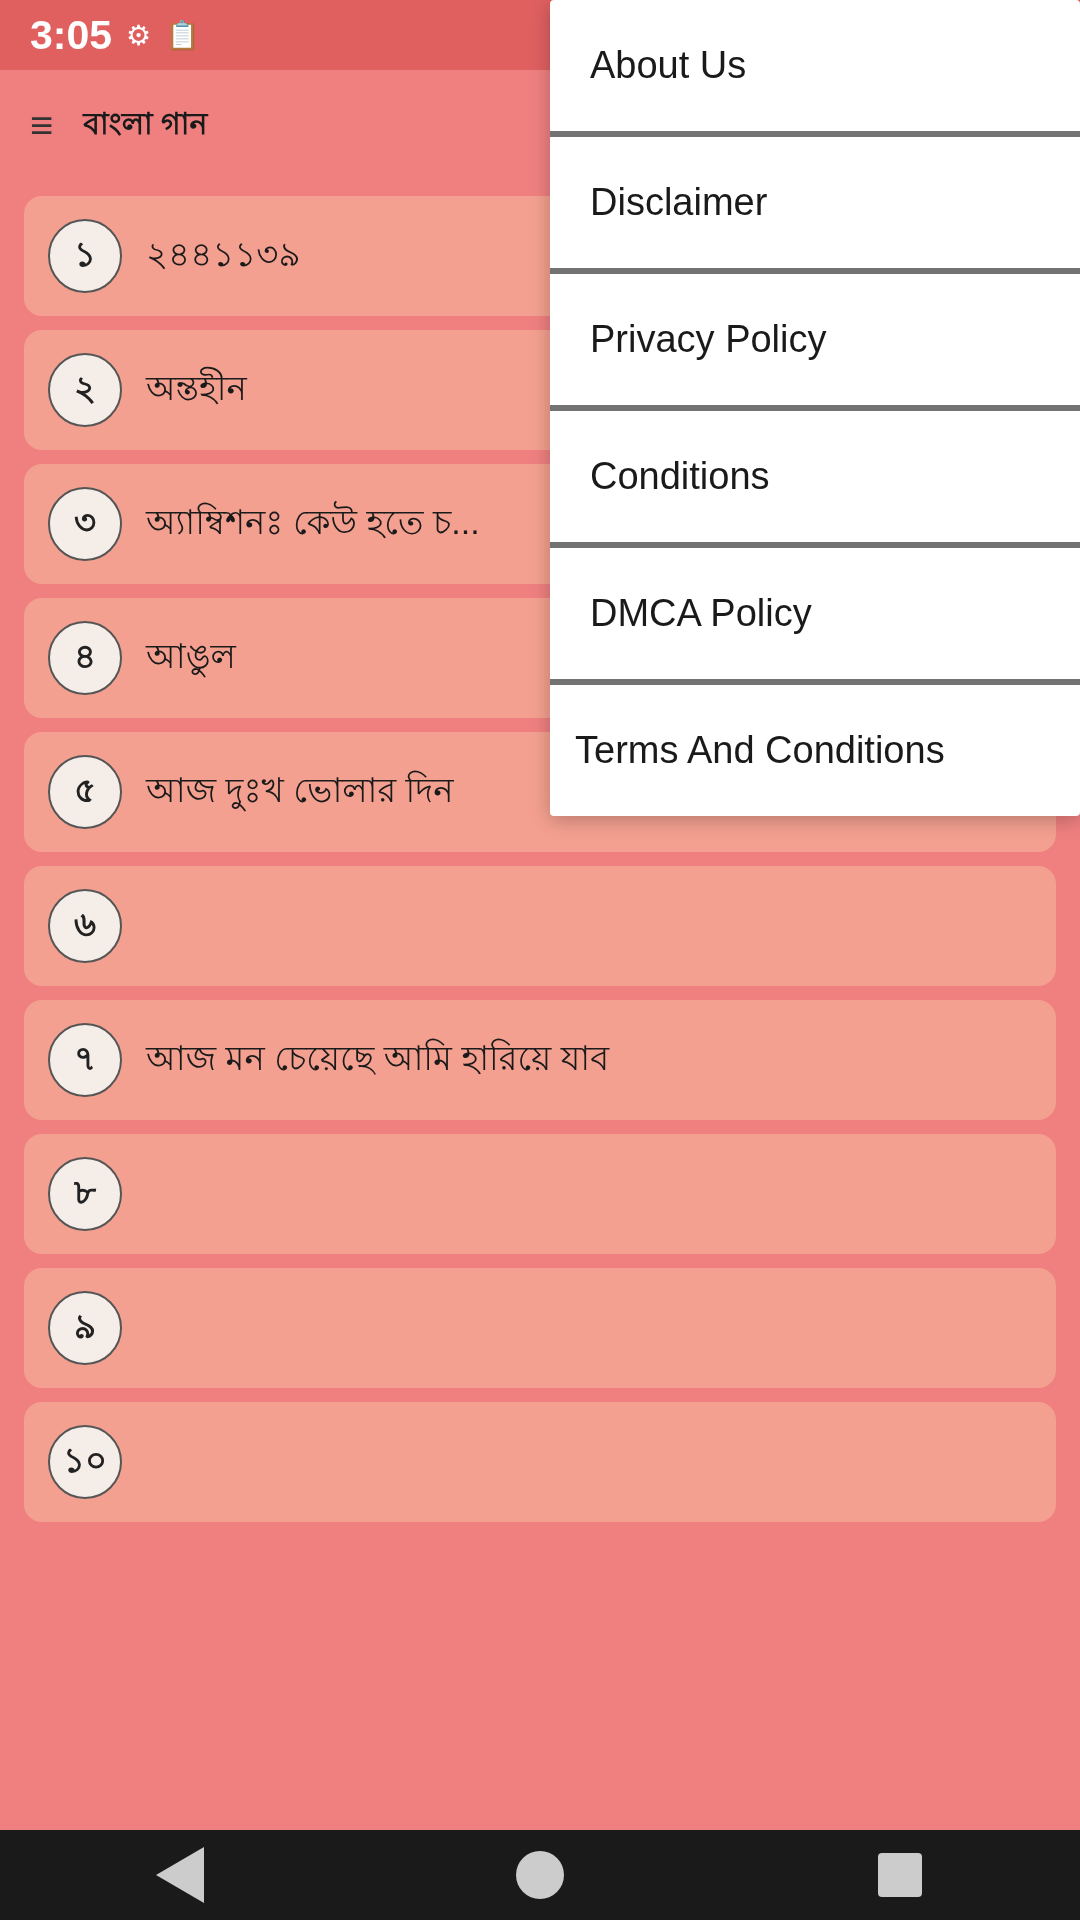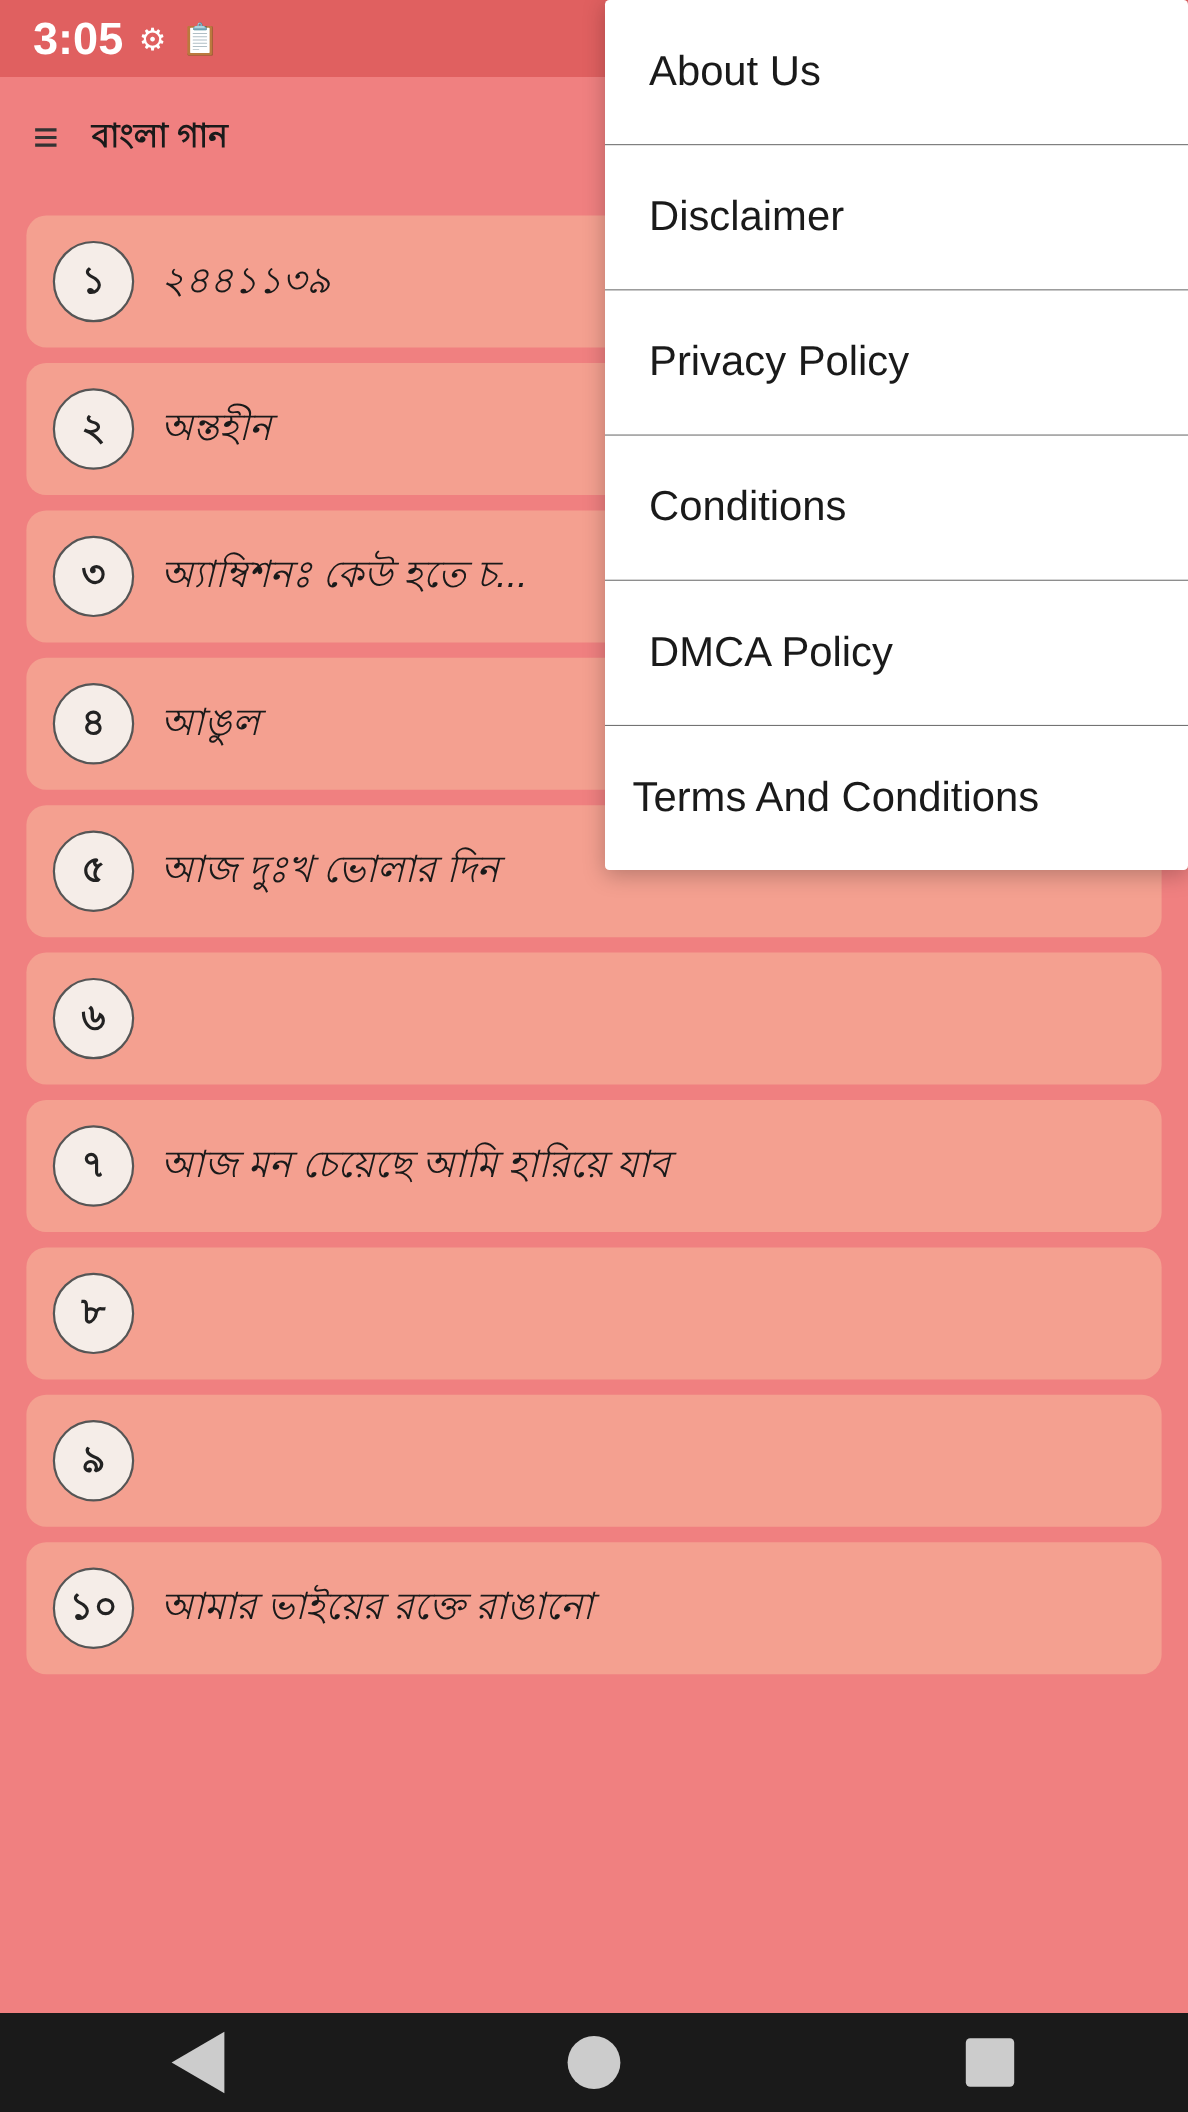--- a/index.html
+++ b/index.html
@@ -107,42 +107,41 @@
       font-size: 34px;
       font-weight: bold;
       color: #222;
       flex-shrink: 0;
     }
 
     .song-title {
       font-size: 34px;
       color: #1a1a1a;
       font-weight: 500;
-      font-style: italic;
     }
 
     
     .dropdown-menu {
       position: absolute;
       top: 0;
       right: 0;
       width: 530px;
       background-color: #ffffff;
       border-radius: 4px;
       box-shadow: 0 4px 20px rgba(0,0,0,0.25);
       z-index: 20;
       overflow: hidden;
     }
 
     .dropdown-item {
       padding: 44px 40px;
       font-size: 38px;
       color: #1a1a1a;
       cursor: pointer;
-      border-bottom: 1px solid #737373;
+      border-bottom: 6px solid #737373;
       display: flex;
       align-items: center;
     }
 
     .dropdown-item:last-child {
       border-bottom: none;
       padding-left: 25px;
     }
 
     
@@ -242,21 +241,20 @@
       <span class="song-title">আজ মন চেয়েছে আমি হারিয়ে যাব</span>
     </div>
     <div class="song-item">
       <div class="song-number-circle">৮</div>
     </div>
     <div class="song-item">
       <div class="song-number-circle">৯</div>
     </div>
     <div class="song-item">
       <div class="song-number-circle">১০</div>
-      <span class="song-title">আমার ভাইয়ের রক্তে রাঙানো</span>
     </div>
   </div>
 
 <div class="dropdown-menu" id="dropdown-menu">
 
 <div class="dropdown-item">About Us</div>
     <div class="dropdown-item">Disclaimer</div>
     <div class="dropdown-item">Privacy Policy</div>
     <div class="dropdown-item">Conditions</div>
     <div class="dropdown-item">DMCA Policy</div>

